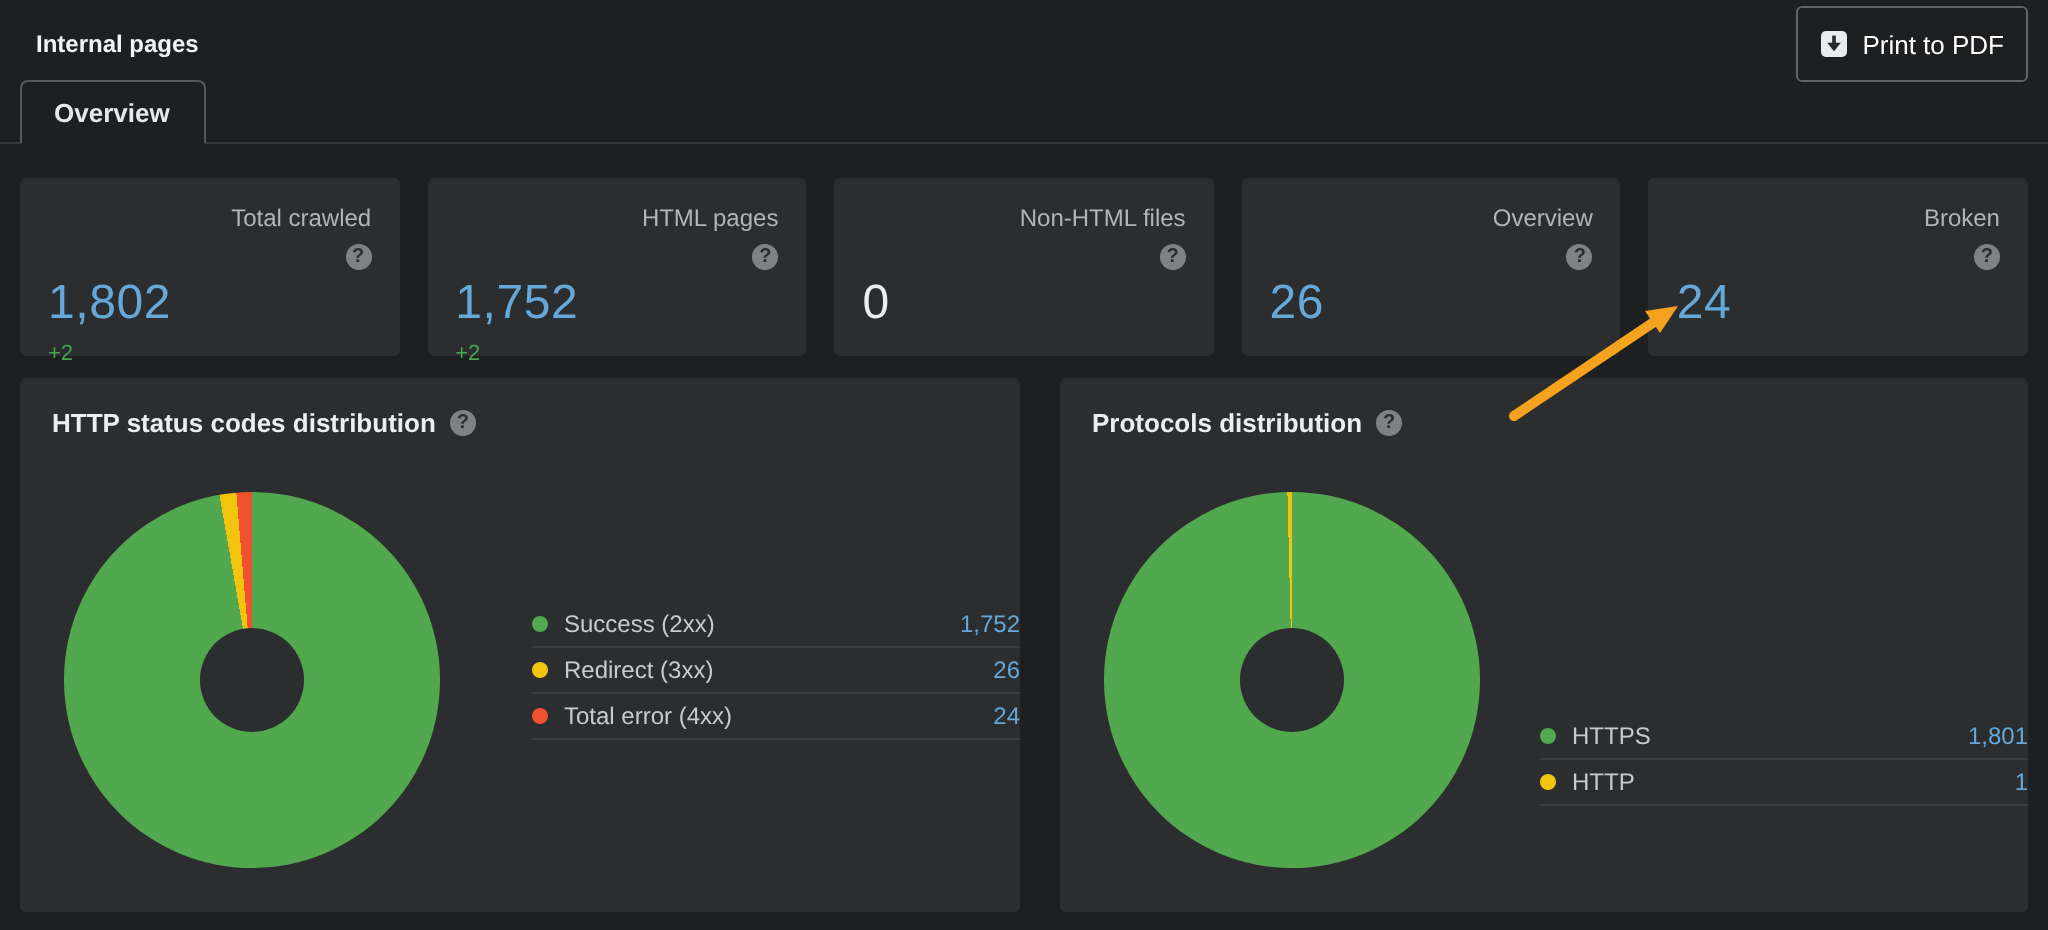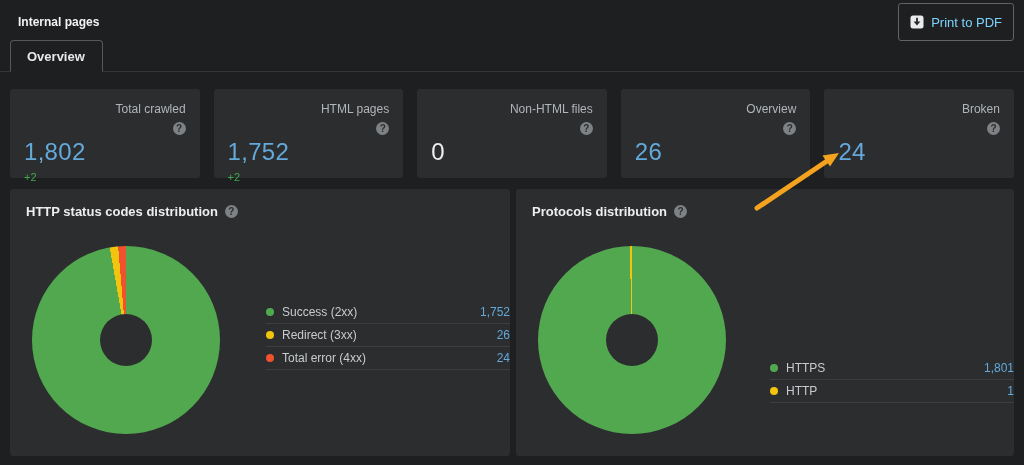--- a/index.html
+++ b/index.html
@@ -15,21 +15,21 @@
   .header {
     height:38px;
     display:flex; align-items:center; justify-content:space-between;
     padding:6px 10px 0 18px;
   }
   .page-title { font-size:12px; font-weight:bold; color:#f2f3f4; }
   .print-btn {
     display:flex; align-items:center; gap:7px;
     background:transparent;
     border:1px solid #616467; border-radius:3px;
-    color:#7dd3fc; font-size:13px; font-family:inherit;
+    color:#ffffff; font-size:13px; font-family:inherit;
     padding:4px 11px; height:38px; cursor:pointer;
   }
   .print-icon { width:14px; height:14px; display:block; }
   
   .tabbar {
     margin-top:2px;
     height:32px;
     border-bottom:1px solid #34373a;
     display:flex; align-items:stretch;
     padding-left:10px;
@@ -70,21 +70,21 @@
     width:13px; height:13px; border-radius:50%;
     background:#7f8285; color:#2b2d2f;
     font-size:10px; font-weight:bold;
     line-height:13px; text-align:center;
     display:inline-block; cursor:pointer;
     flex:0 0 auto;
   }
   .card-value { margin-top:3px; font-size:24px; letter-spacing:0.3px; cursor:pointer; }
   .card-delta { margin-top:5px; font-size:11px; color:#44a94e; min-height:12px; }
   
-  .charts { display:flex; gap:6px; margin:11px 10px 0;border-radius:14px; }
+  .charts { display:flex; gap:20px; margin:11px 10px 0;border-radius:14px; }
   .panel {
     background:#2b2d2f; border-radius:3px;
     height:267px; position:relative;
   }
   .panel.left  { width:500px; }
   .panel.right { flex:1; }
   .panel-title-row {
     position:absolute; top:15px; left:16px;
     display:flex; align-items:center; gap:7px;
   }

